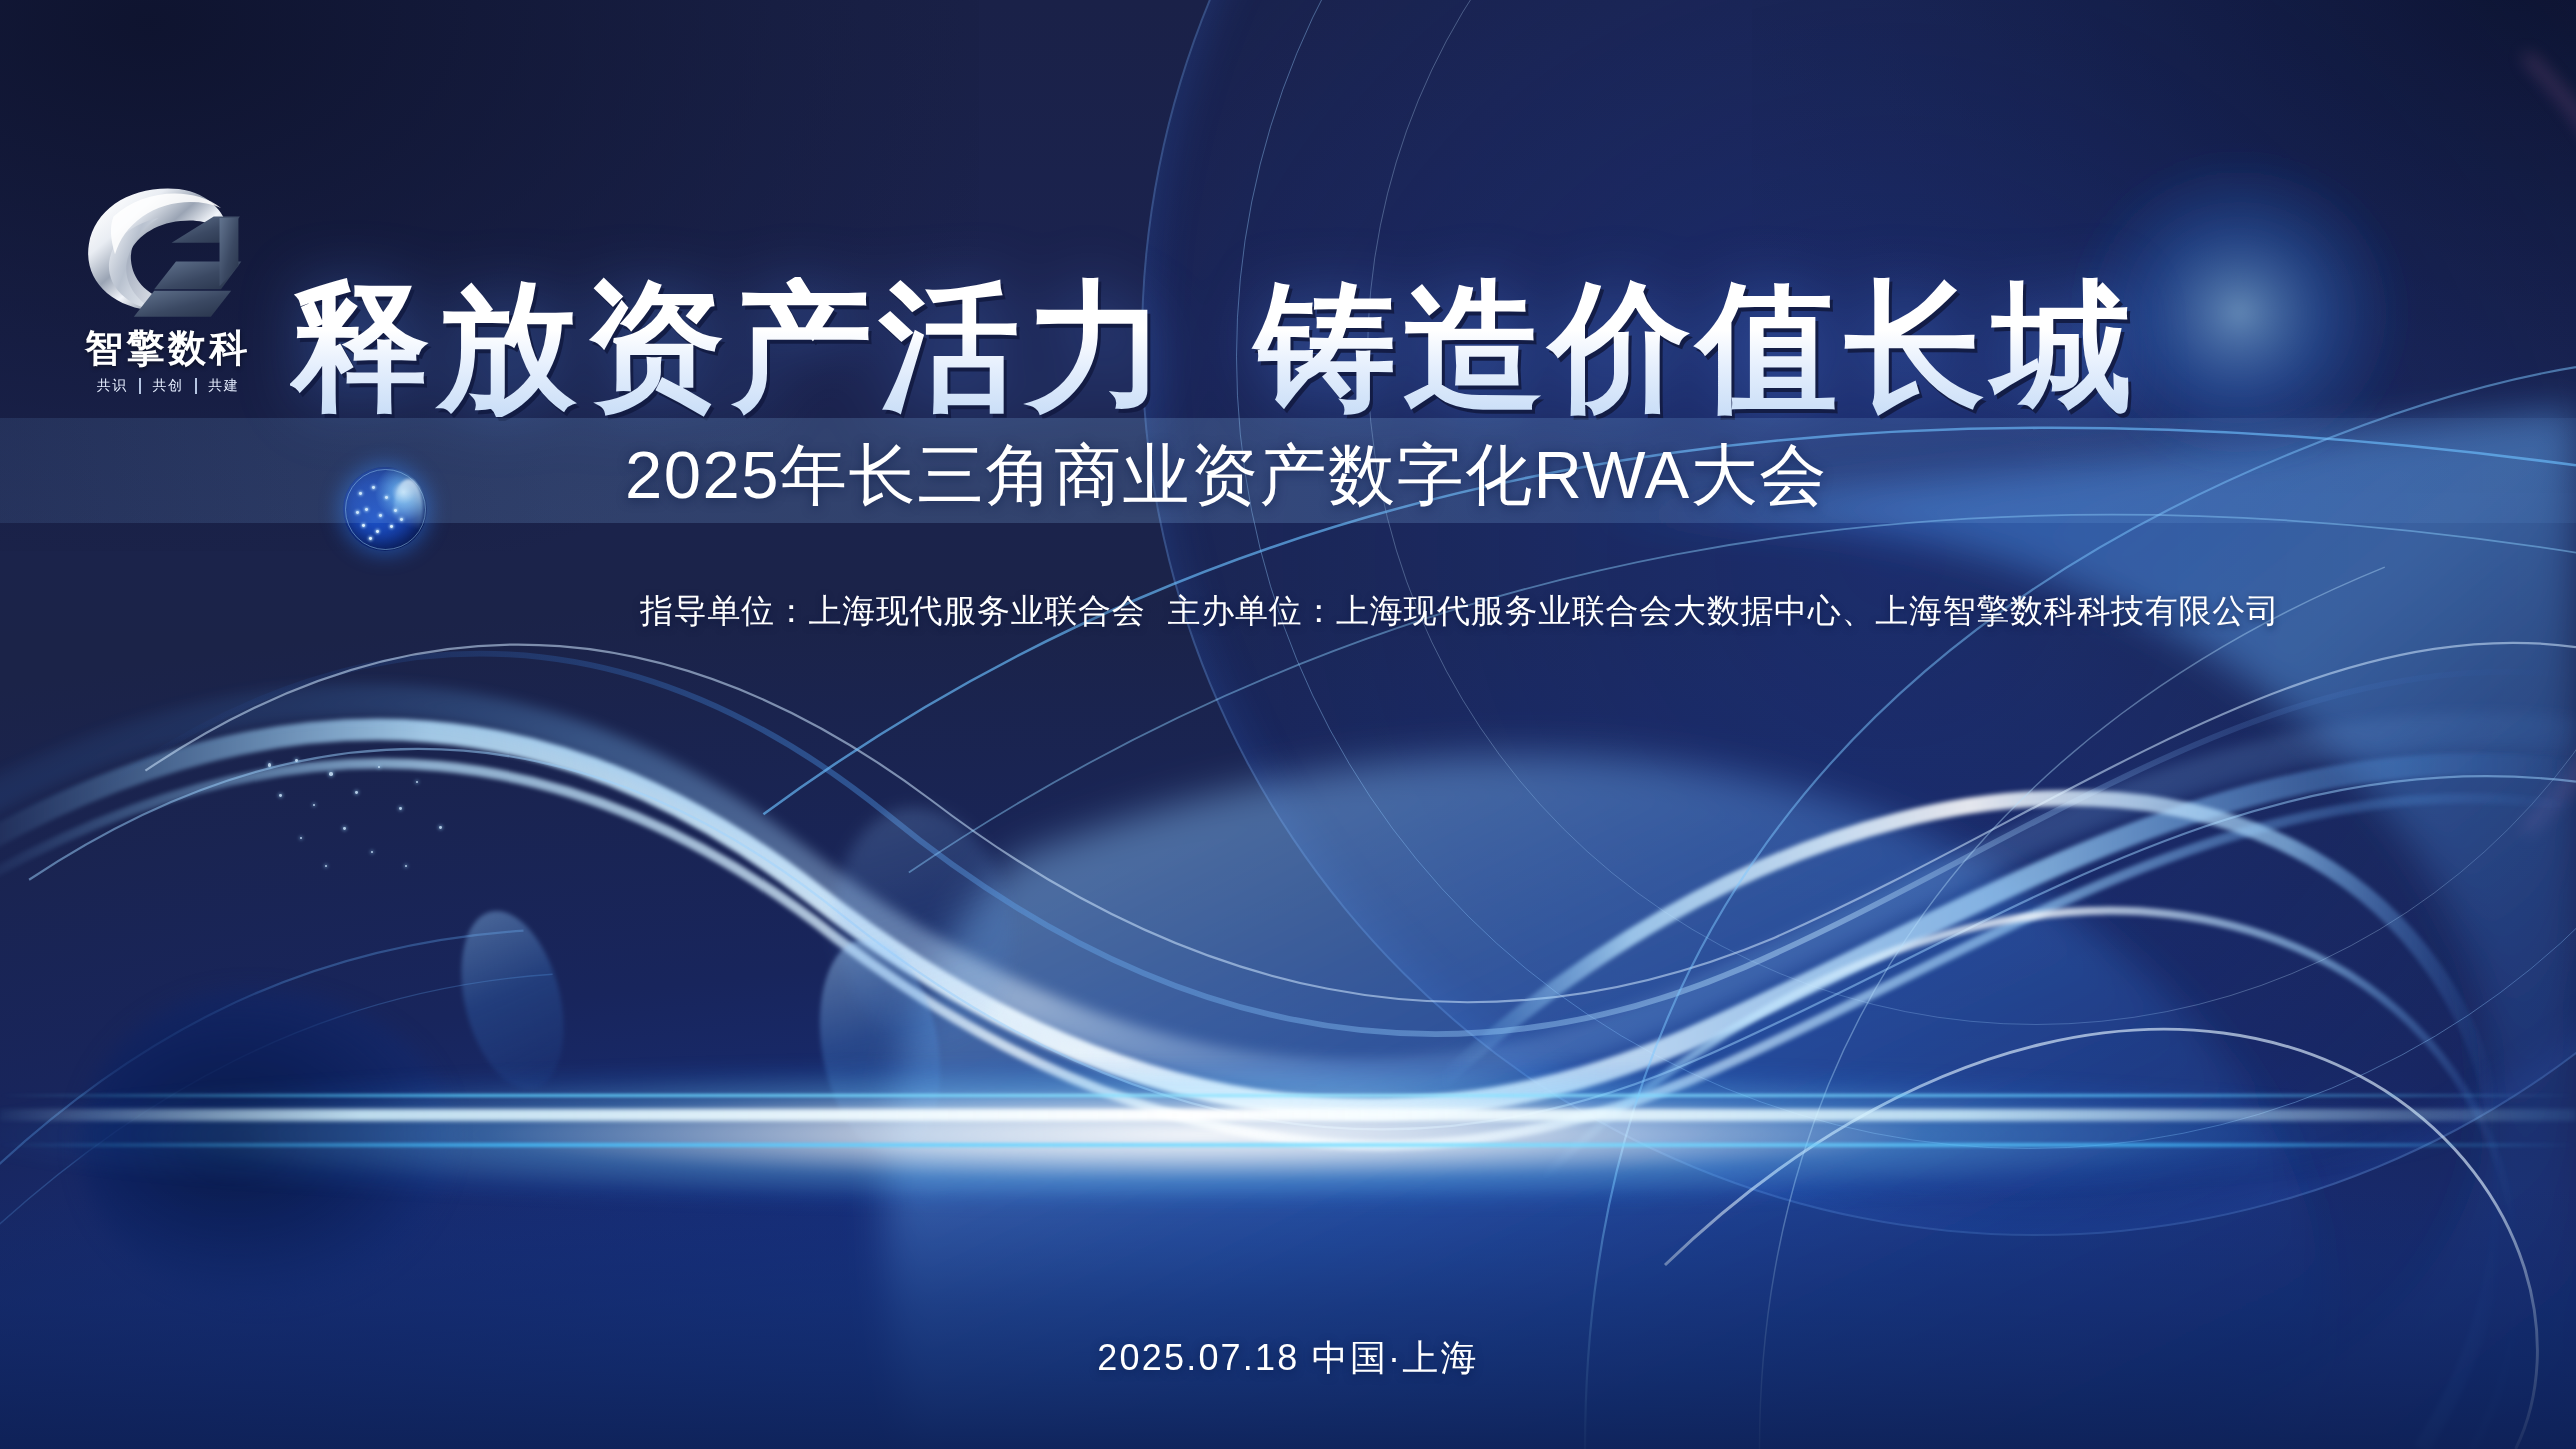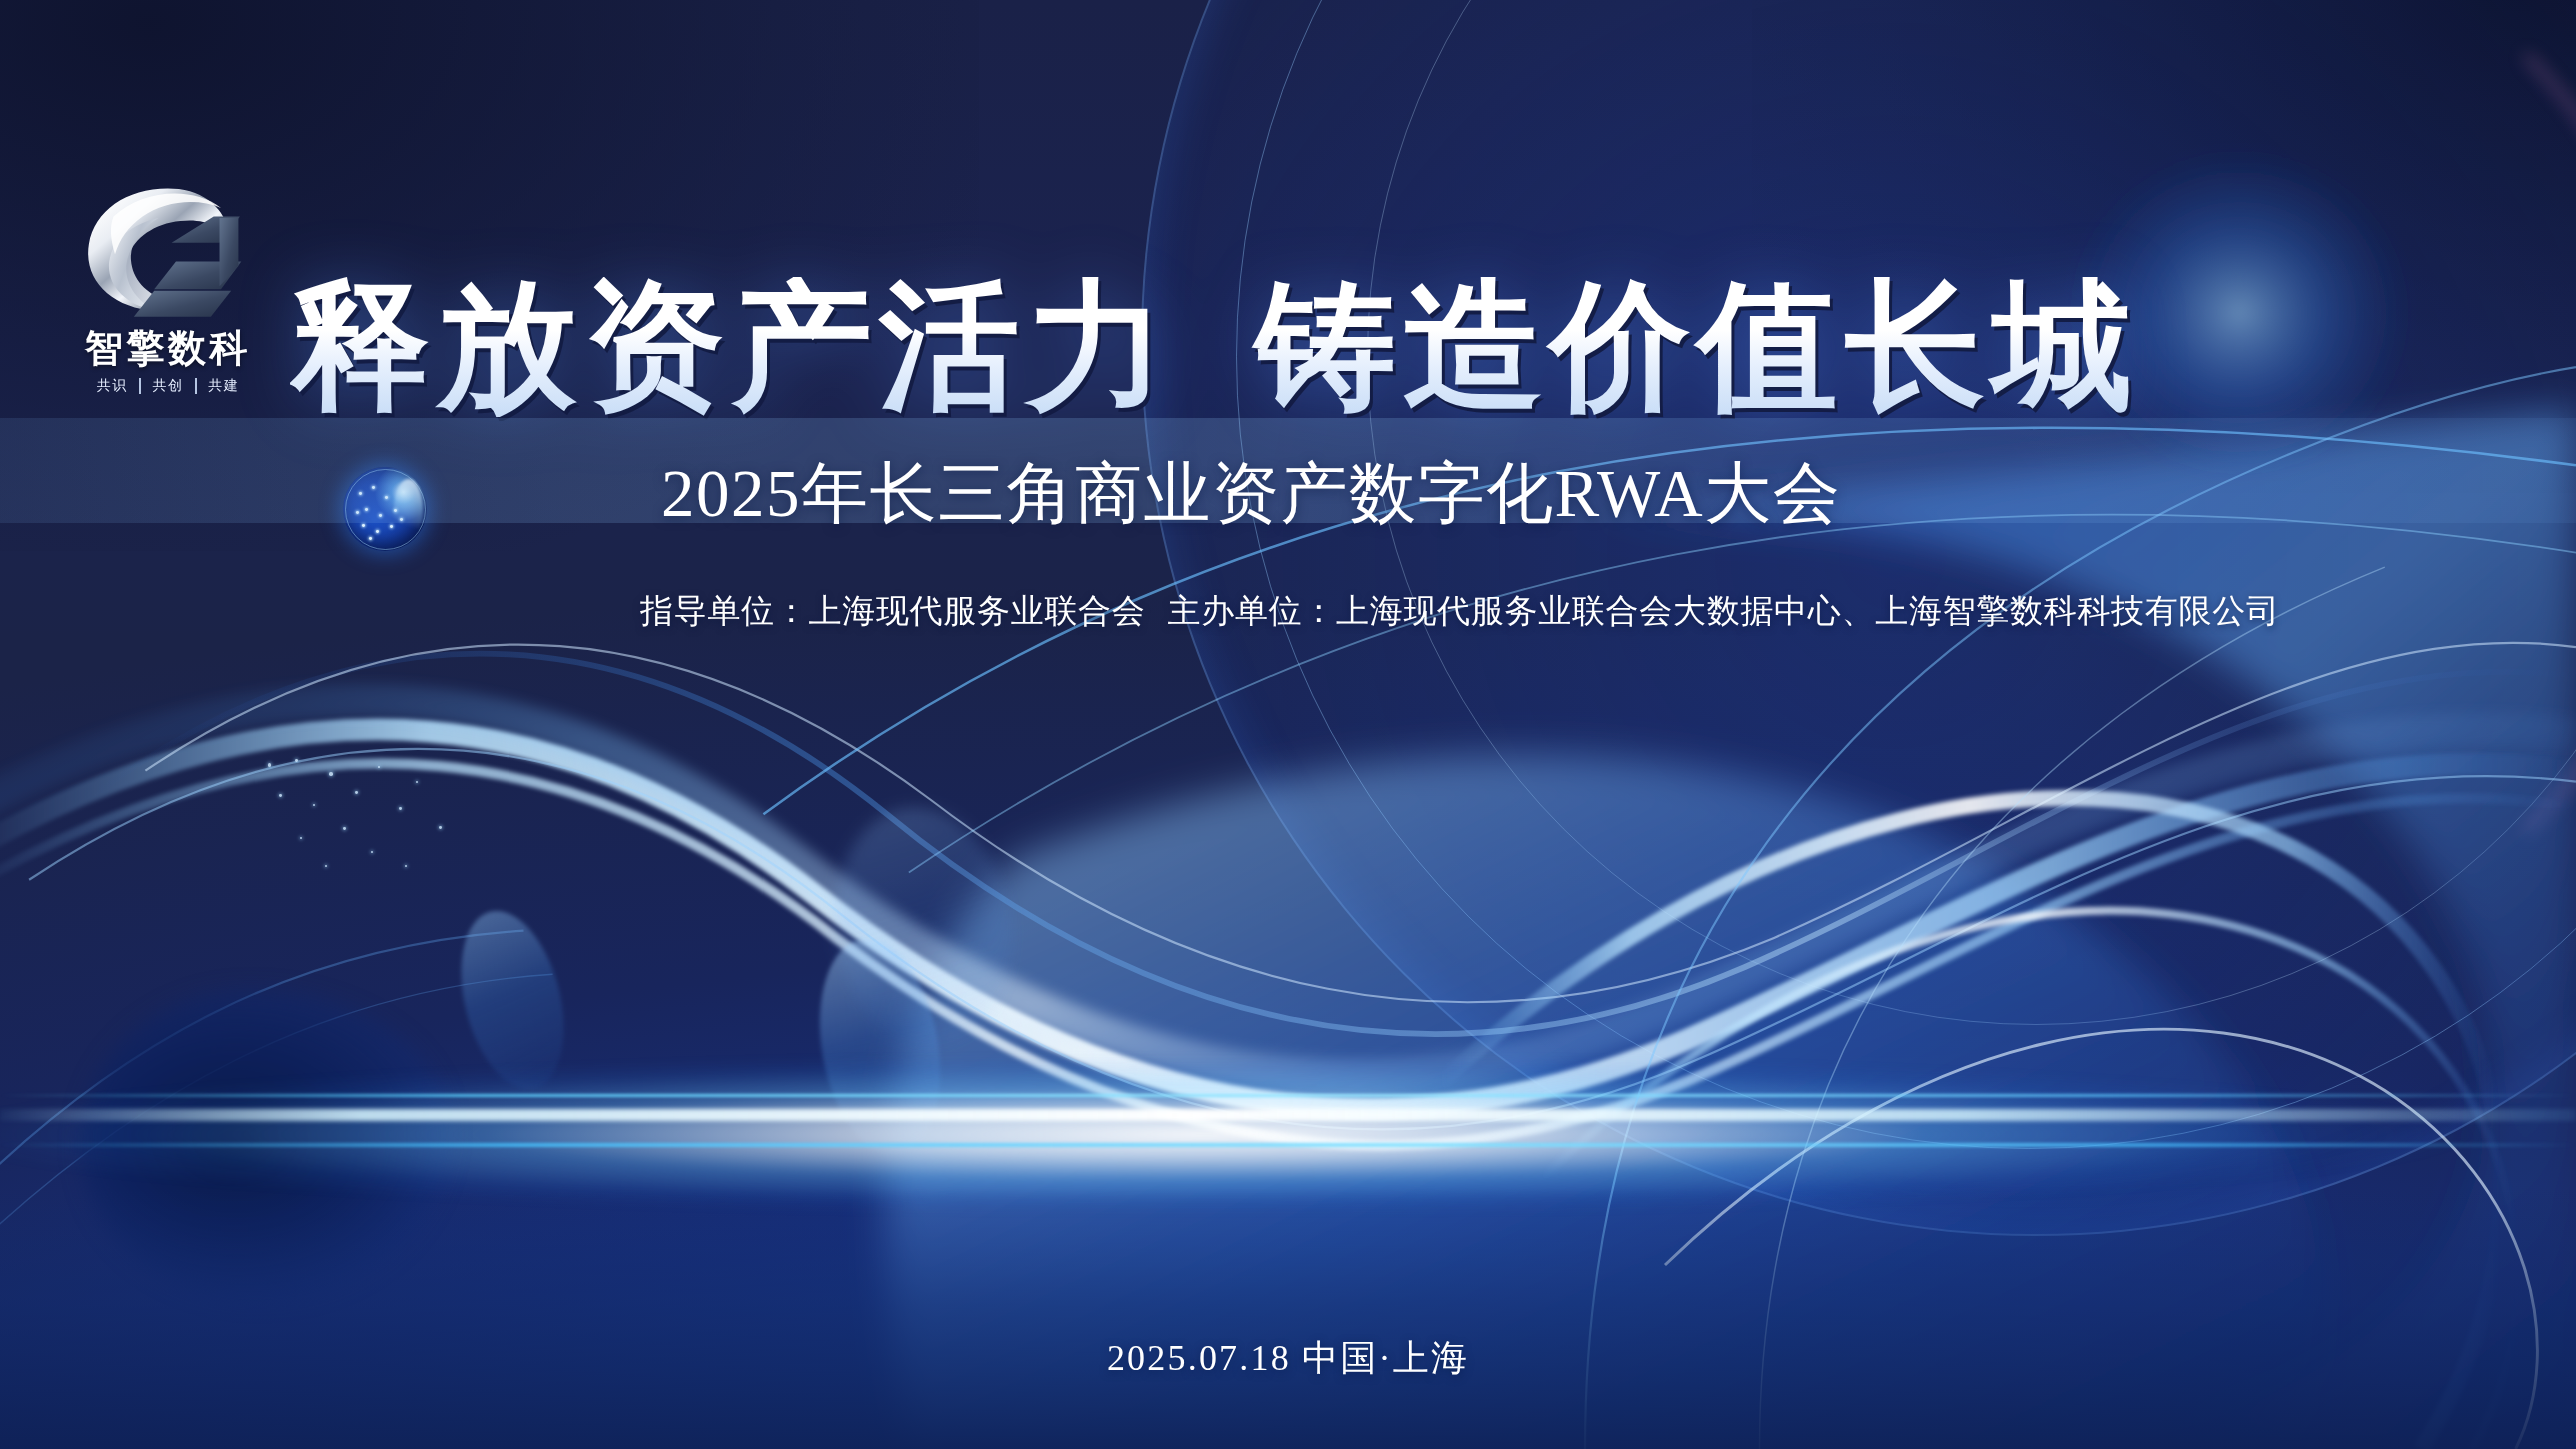--- a/index.html
+++ b/index.html
@@ -3,21 +3,21 @@
 <meta charset="utf-8">
 <title>Conference Banner</title>
 <style>
   html,body{margin:0;padding:0;background:#0d1430;}
   *{box-sizing:border-box;}
 
   #stage{
     position:relative;
     width:2576px;height:1449px;
     overflow:hidden;
-    font-family:Liberation Serif, serif;
+    font-family:Liberation Sans, sans-serif;
     background:#0c4a6e;
   }
 
   
   .bg-base{
     position:absolute;inset:0;
     background:
       radial-gradient(ellipse 120% 80% at 50% 120%, #1f5fc4 0%, #1a48a8 22%, #17307e 45%, #18255c 68%, #1b2348 100%),
       linear-gradient(180deg,#1a2147 0%,#1b2450 30%,#1c3070 60%,#15408f 85%,#17317a 100%);
   }
@@ -207,25 +207,24 @@
   .sub-band{
     position:absolute;left:0;top:418px;width:100%;height:105px;
     background:linear-gradient(90deg,
       rgba(120,170,230,.13) 0%,
       rgba(130,180,235,.20) 22%,
       rgba(140,190,240,.22) 50%,
       rgba(120,175,235,.17) 78%,
       rgba(105,160,225,.10) 100%);
   }
   .subtitle{
-    position:absolute;left:625px;top:448px;
+    position:absolute;left:625px;top:430px;
     font-size:67px;color:#ffffff;letter-spacing:1.5px;
     white-space:nowrap;
     text-shadow:0 1.5px 10.2px rgba(8,22,64,.55);
-    margin-left:36px;
   }
 
   
   .orgs{
     position:absolute;left:640px;top:589px;
     display:flex;flex-direction:row;gap:22px;
   }
   .org-line{
     font-size:33px;color:#ffffff;letter-spacing:0.7px;white-space:nowrap;
     text-shadow:0 1.5px 7.3px rgba(6,18,56,.6);

